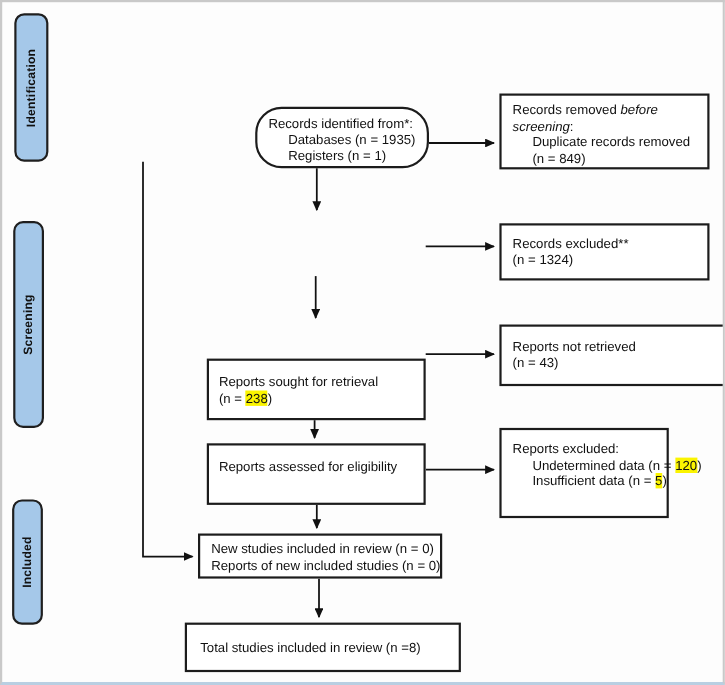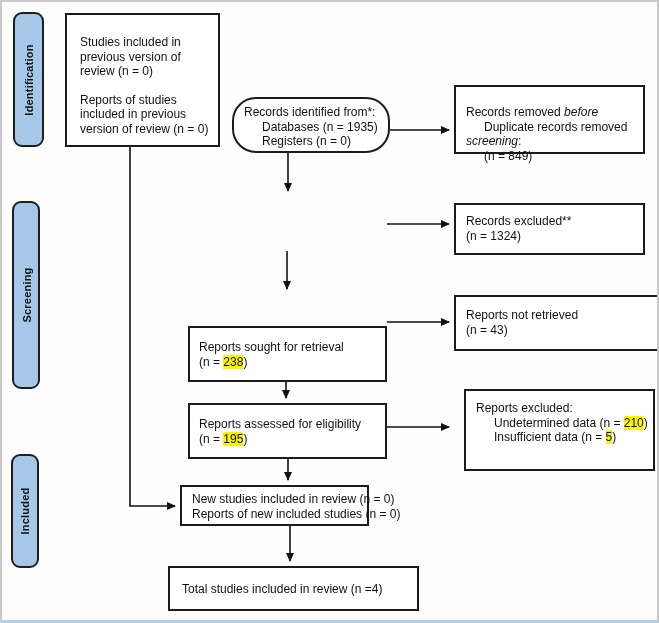--- a/index.html
+++ b/index.html
@@ -77,39 +77,31 @@
     <line x1="284" y1="348" x2="284" y2="396" stroke="#111" stroke-width="1.6" marker-end="url(#ah)"></line>
     <line x1="286" y1="457" x2="286" y2="478" stroke="#111" stroke-width="1.6" marker-end="url(#ah)"></line>
     <line x1="288" y1="524" x2="288" y2="559" stroke="#111" stroke-width="1.6" marker-end="url(#ah)"></line>
     <line x1="388" y1="128" x2="447" y2="128" stroke="#111" stroke-width="1.6" marker-end="url(#ah)"></line>
     <line x1="385" y1="222" x2="447" y2="222" stroke="#111" stroke-width="1.6" marker-end="url(#ah)"></line>
     <line x1="385" y1="320" x2="447" y2="320" stroke="#111" stroke-width="1.6" marker-end="url(#ah)"></line>
     <line x1="385" y1="425" x2="447" y2="425" stroke="#111" stroke-width="1.6" marker-end="url(#ah)"></line>
     <path d="M128,145 L128,504 L173,504" fill="none" stroke="#111" stroke-width="1.6" marker-end="url(#ah)"></path>
   </svg>
 
-  <div class="box" style="left:63px;top:11px;width:155px;height:134px;padding:20px 8px 0 13px;">
-    <div class="ln">Studies included in</div>
-    <div class="ln">previous version of</div>
-    <div class="ln">review (n = 0)</div>
-    <div class="ln gap">Reports of studies</div>
-    <div class="ln">included in previous</div>
-    <div class="ln">version of review (n = 0)</div>
-  </div>
 
   <div class="box" style="left:230px;top:95px;width:158px;height:56px;padding:6px 4px 0 10px;border-radius:24px;">
     <div class="ln">Records identified from*:</div>
     <div class="ln indent">Databases (n = 1935)</div>
-    <div class="ln indent">Registers (n = 0)</div>
+    <div class="ln indent">Registers (n = 1)</div>
   </div>
 
-  <div class="box" style="left:452px;top:83px;width:191px;height:69px;padding:18px 4px 0 10px;">
+  <div class="box" style="left:452px;top:83px;width:191px;height:69px;padding:6px 4px 0 10px;">
     <div class="ln"><span>Records removed </span><span class="it">before</span></div>
+    <div class="ln"><span class="it">screening</span><span>:</span></div>
     <div class="ln indent">Duplicate records removed</div>
-    <div class="ln"><span class="it">screening</span><span>:</span></div>
     <div class="ln indent">(n = 849)</div>
   </div>
 
 
   <div class="box" style="left:452px;top:201px;width:191px;height:52px;padding:9px 4px 0 10px;">
     <div class="ln">Records excluded**</div>
     <div class="ln">(n = 1324)</div>
   </div>
 
   <div class="box" style="left:186px;top:292px;width:199px;height:56px;padding:12px 4px 0 9px;margin-top:32px;">
@@ -117,31 +109,30 @@
     <div class="ln"><span>(n = </span><span class="hl">238</span><span>)</span></div>
   </div>
 
   <div class="box" style="left:452px;top:293px;width:231px;height:56px;padding:11px 4px 0 10px;">
     <div class="ln">Reports not retrieved</div>
     <div class="ln">(n = 43)</div>
   </div>
 
   <div class="box" style="left:186px;top:401px;width:199px;height:56px;padding:12px 4px 0 9px;">
     <div class="ln">Reports assessed for eligibility</div>
-    <div class="ln"><span>(n = </span><span class="hl">195</span><span>)</span></div>
   </div>
 
-  <div class="box" style="left:452px;top:387px;width:191px;height:82px;padding:10px 4px 0 10px;margin-left:10px;">
+  <div class="box" style="left:452px;top:387px;width:154px;height:82px;padding:10px 4px 0 10px;">
     <div class="ln">Reports excluded:</div>
-    <div class="ln indent"><span>Undetermined data (n = </span><span class="hl">210</span><span>)</span></div>
+    <div class="ln indent"><span>Undetermined data (n = </span><span class="hl">120</span><span>)</span></div>
     <div class="ln indent"><span>Insufficient data (n = </span><span class="hl">5</span><span>)</span></div>
   </div>
 
-  <div class="box" style="left:178px;top:483px;width:189px;height:41px;padding:5px 0 0 10px;">
+  <div class="box" style="left:178px;top:483px;width:222px;height:41px;padding:5px 0 0 10px;">
     <div class="ln">New studies included in review (n = 0)</div>
     <div class="ln">Reports of new included studies (n = 0)</div>
   </div>
 
   <div class="box" style="left:166px;top:564px;width:251px;height:45px;padding:14px 4px 0 12px;">
-    <div class="ln">Total studies included in review (n =4)</div>
+    <div class="ln">Total studies included in review (n =8)</div>
   </div>
 
 </div>
 
 </body></html>

